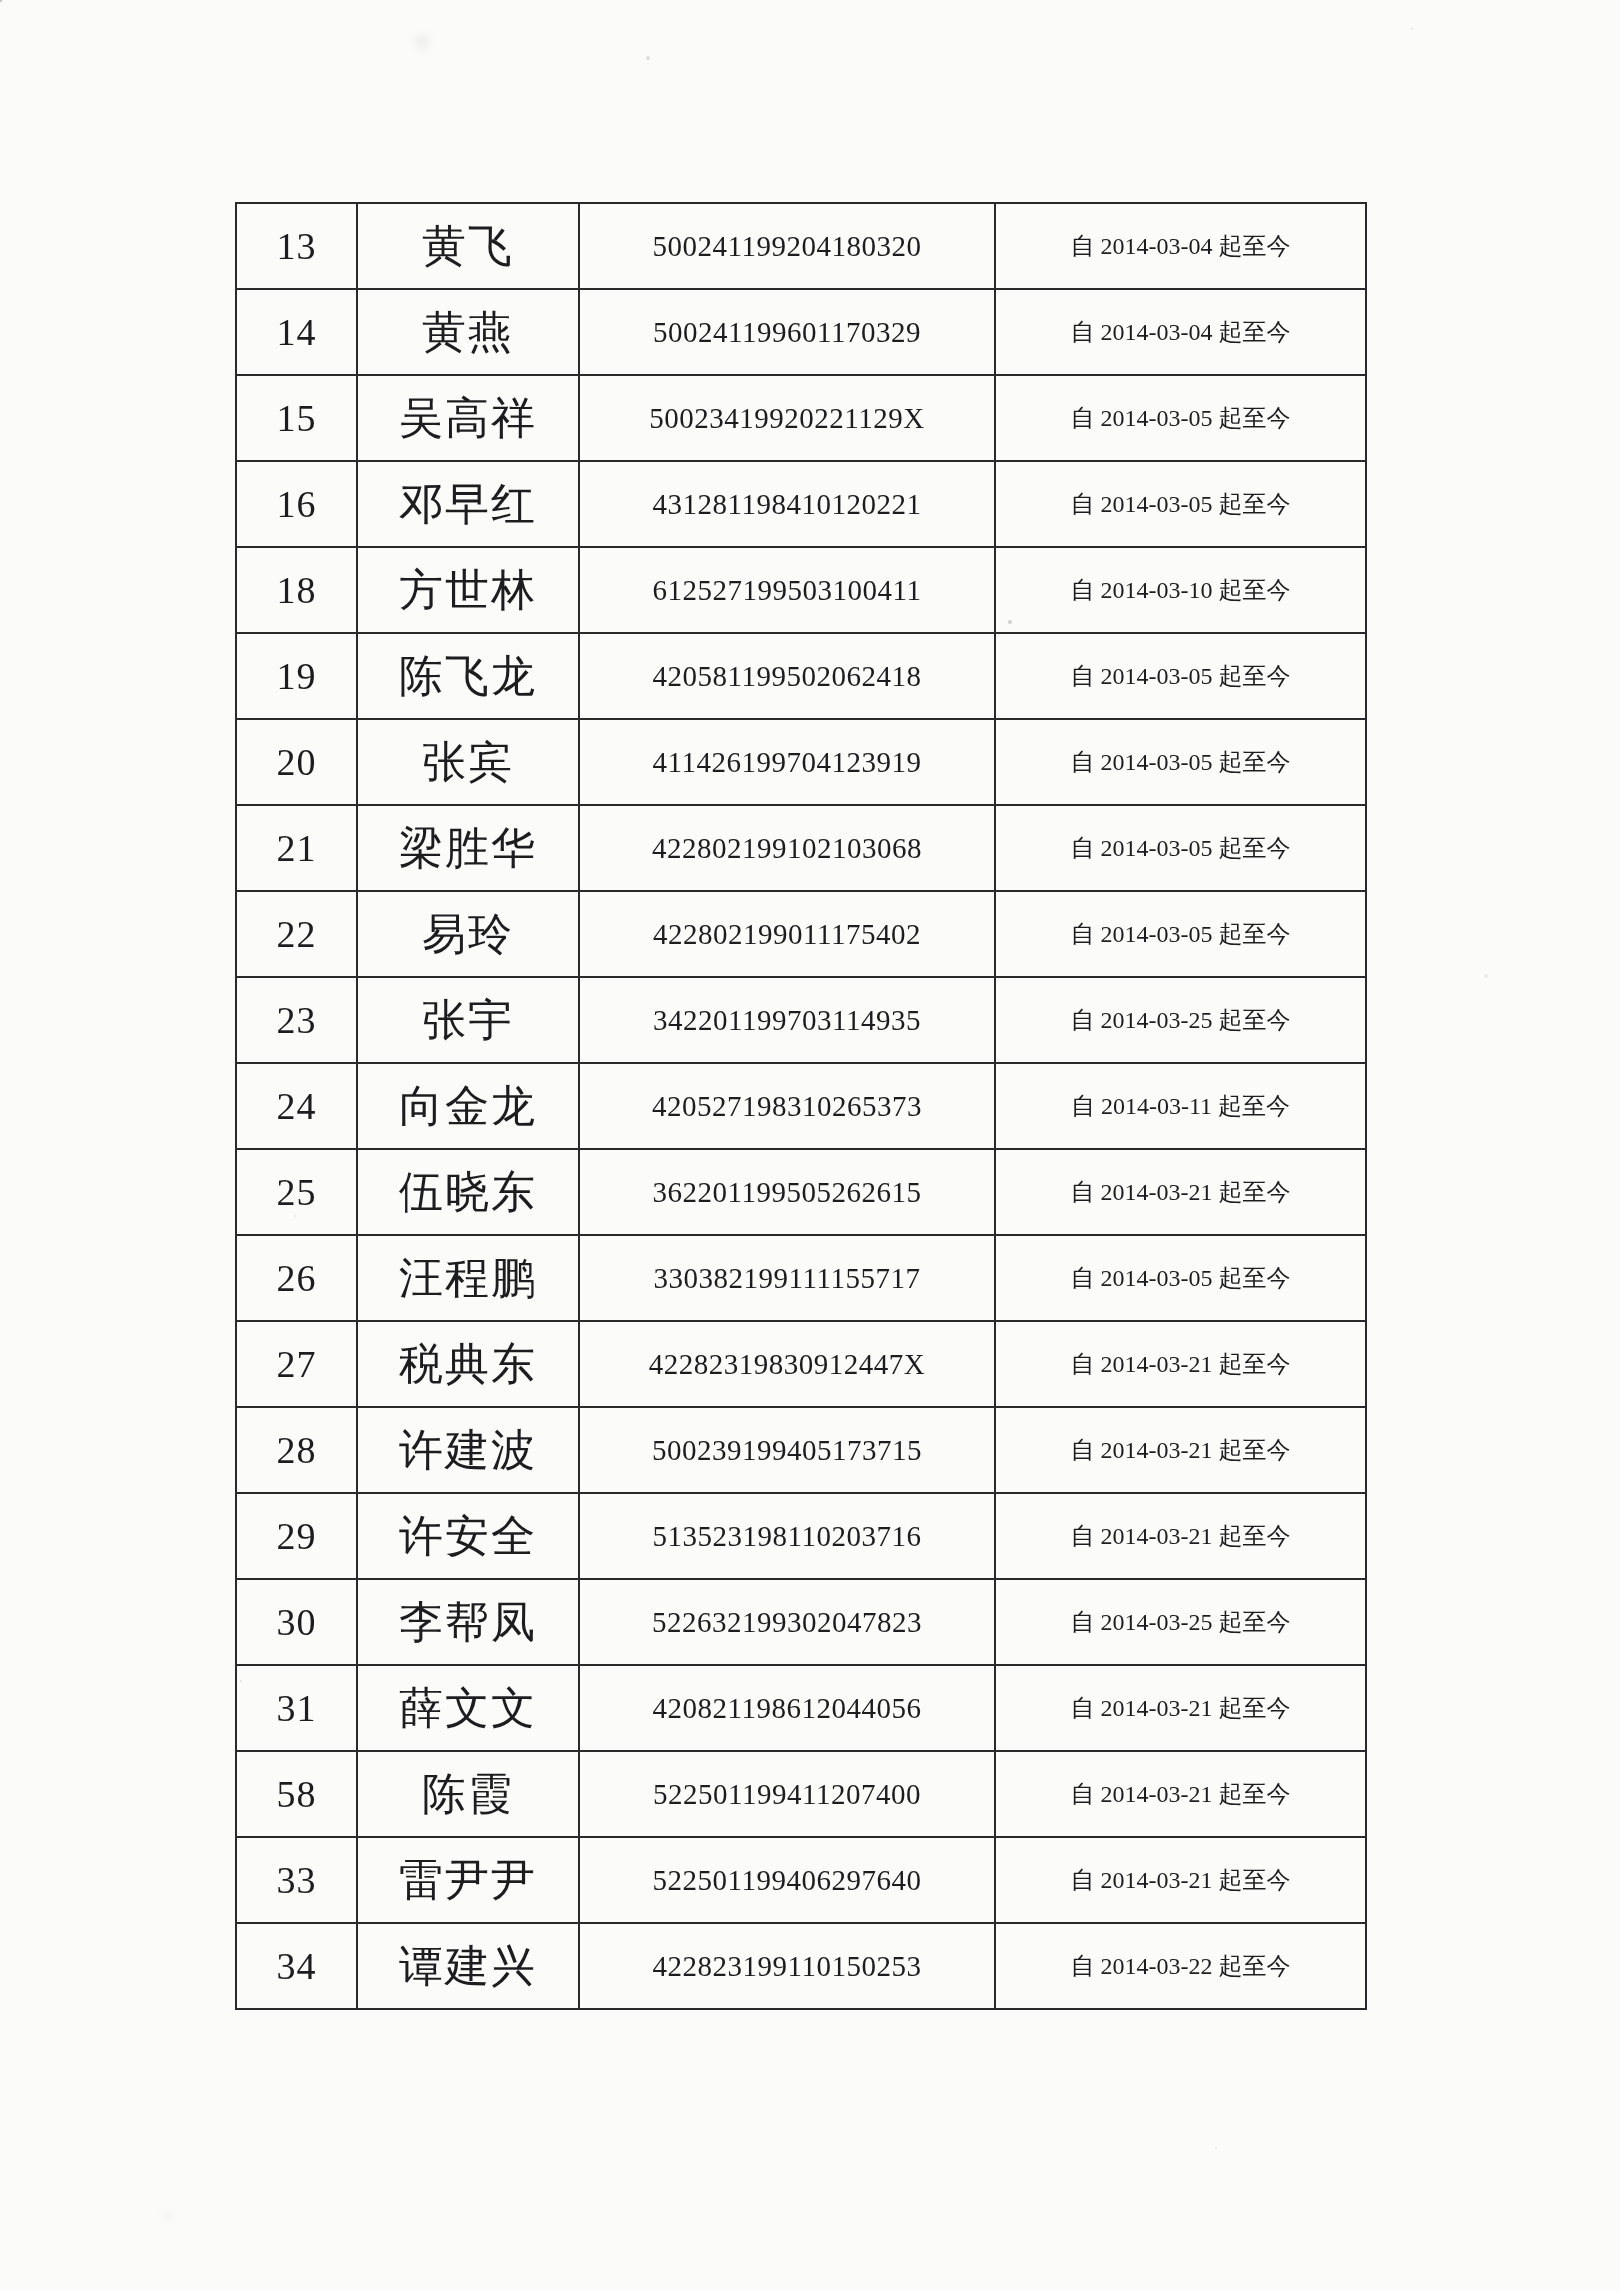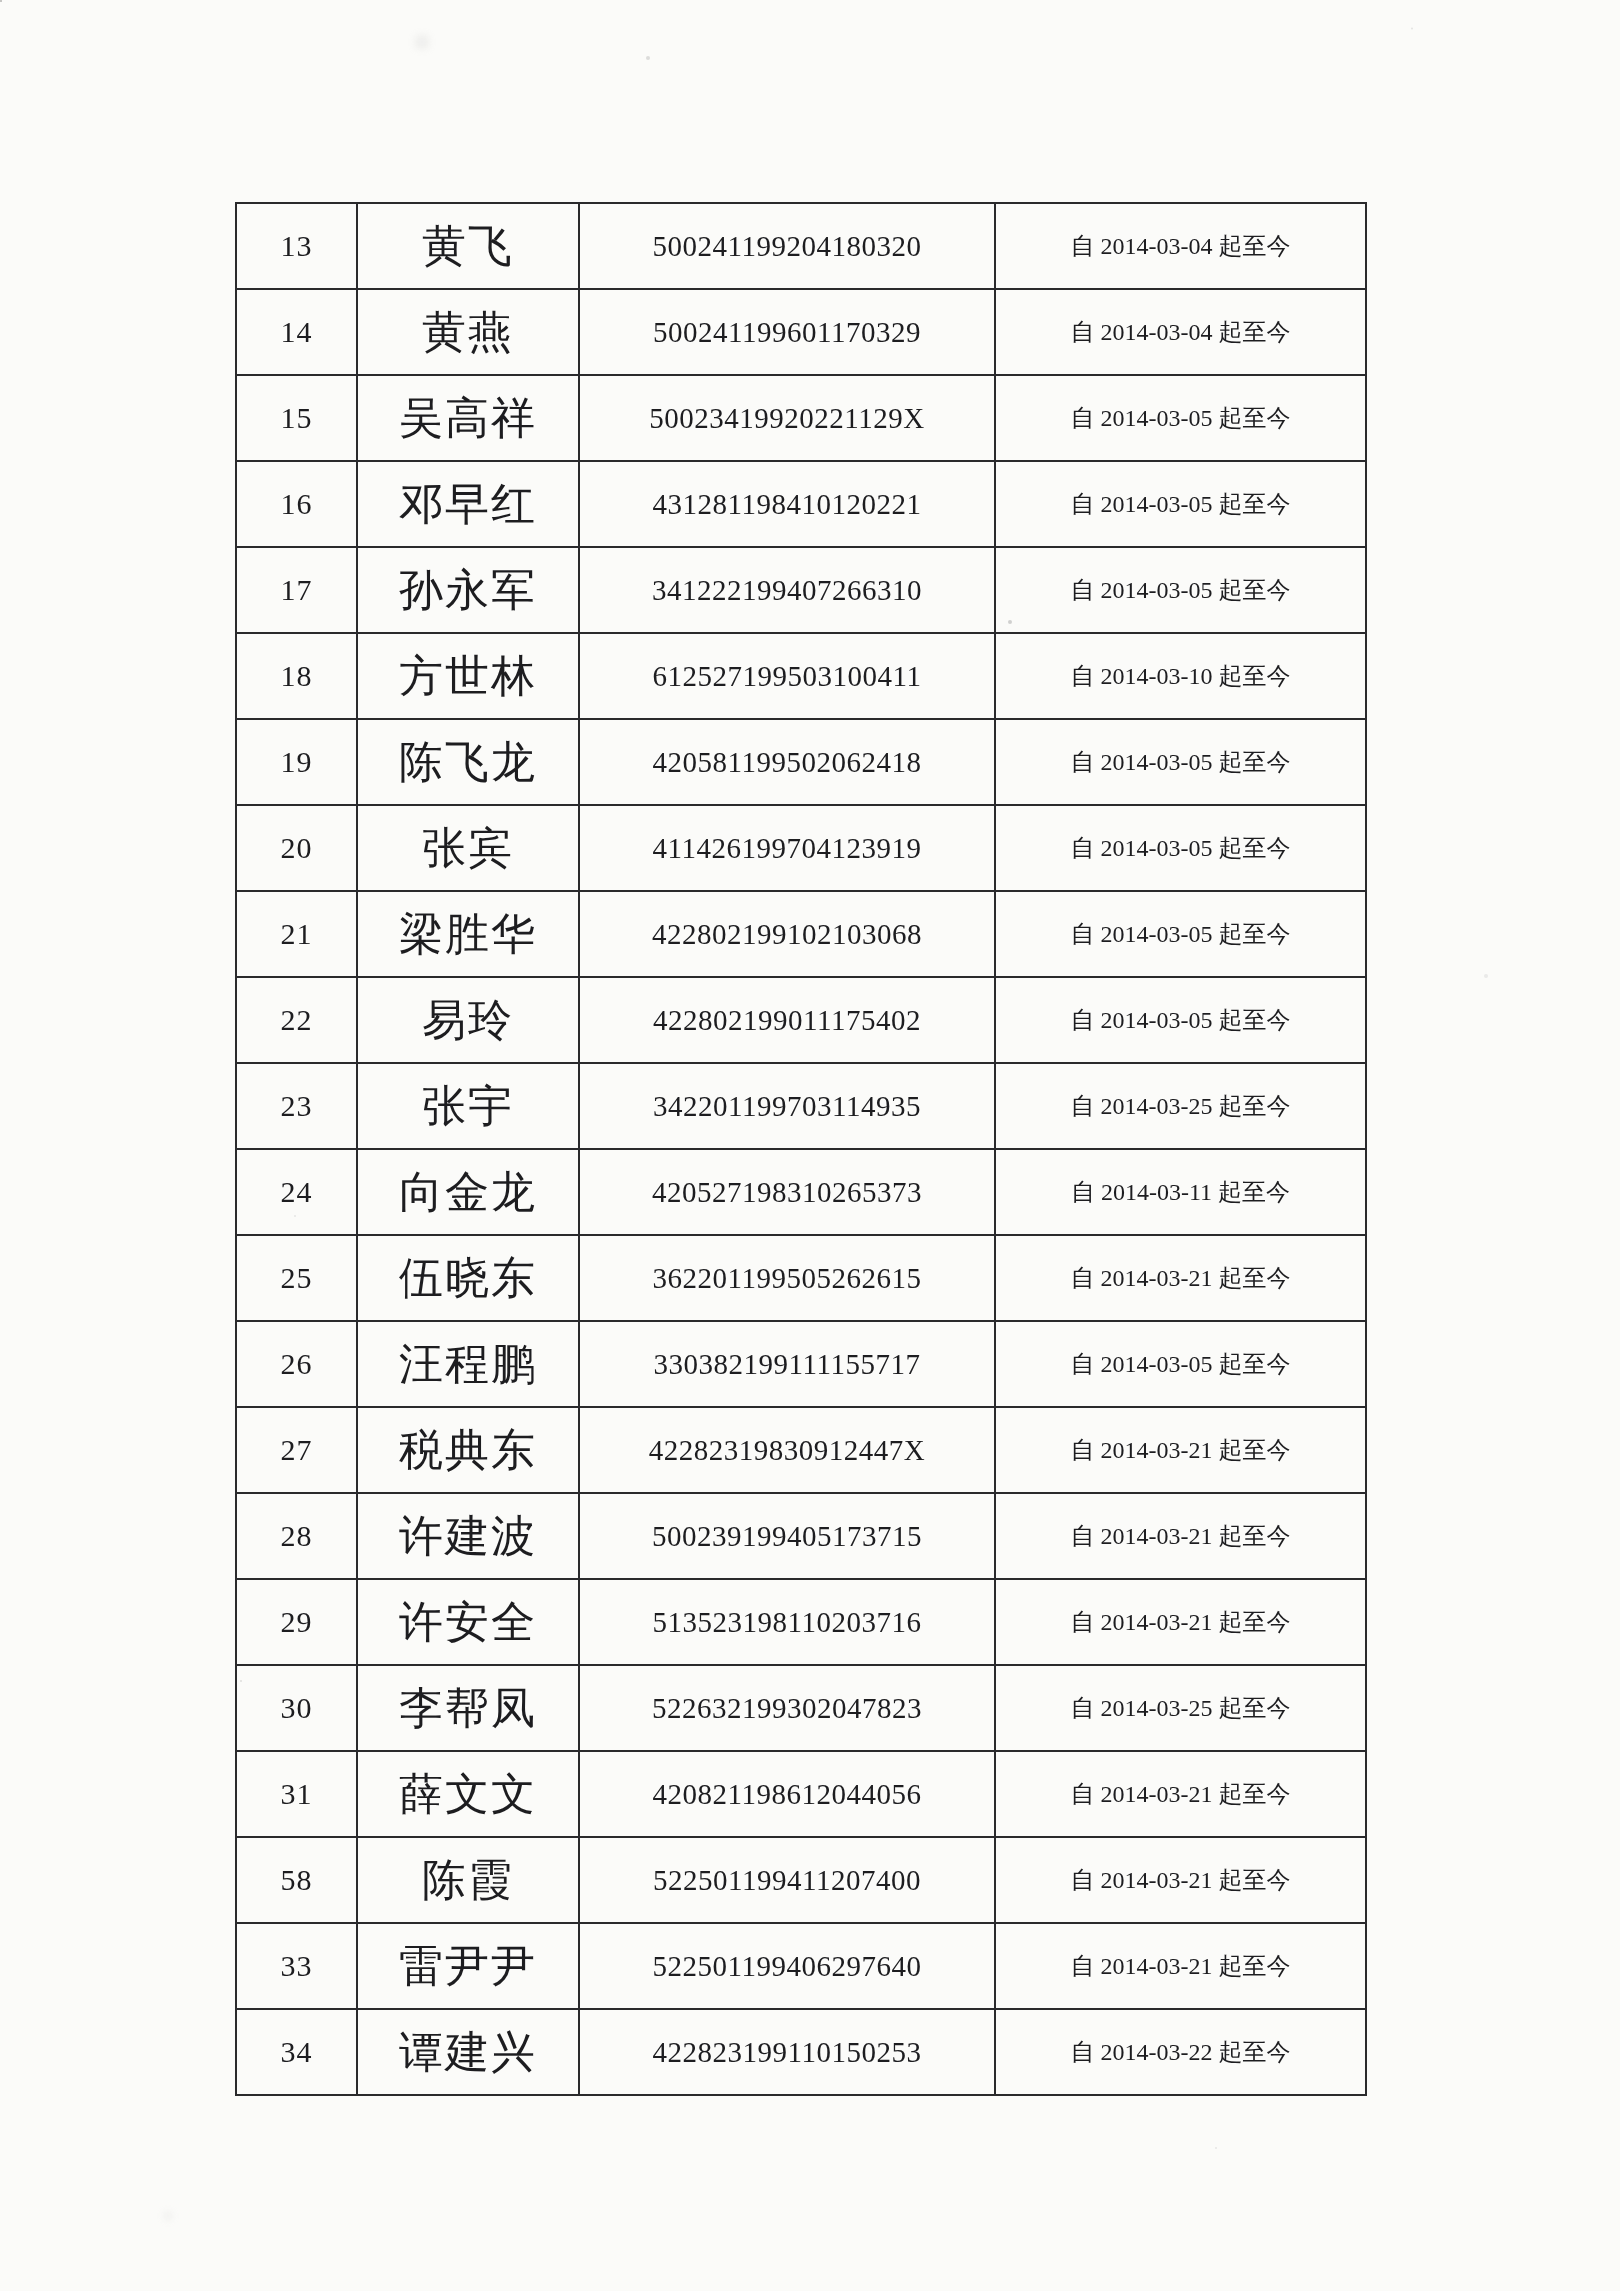--- a/index.html
+++ b/index.html
@@ -50,21 +50,21 @@
     vertical-align: middle;
     padding: 0;
     overflow: hidden;
     white-space: nowrap;
   }
   col.w-no   { width: 121px; }
   col.w-name { width: 222px; }
   col.w-id   { width: 416px; }
   col.w-date { width: 371px; }
   td.c-no {
-    font-size: 30px;
+    font-size: 38px;
     letter-spacing: 1px;
   }
   td.c-name {
     font-size: 44px;
     letter-spacing: 2px;
   }
   td.c-id {
     font-size: 29px;
     letter-spacing: 0.5px;
   }
@@ -104,26 +104,20 @@
           <td class="c-id">50023419920221129X</td>
           <td class="c-date">自 2014-03-05 起至今</td>
         </tr>
         <tr>
           <td class="c-no">16</td>
           <td class="c-name">邓早红</td>
           <td class="c-id">431281198410120221</td>
           <td class="c-date">自 2014-03-05 起至今</td>
         </tr>
         <tr>
-          <td class="c-no">17</td>
-          <td class="c-name">孙永军</td>
-          <td class="c-id">341222199407266310</td>
-          <td class="c-date">自 2014-03-05 起至今</td>
-        </tr>
-        <tr>
           <td class="c-no">18</td>
           <td class="c-name">方世林</td>
           <td class="c-id">612527199503100411</td>
           <td class="c-date">自 2014-03-10 起至今</td>
         </tr>
         <tr>
           <td class="c-no">19</td>
           <td class="c-name">陈飞龙</td>
           <td class="c-id">420581199502062418</td>
           <td class="c-date">自 2014-03-05 起至今</td>

